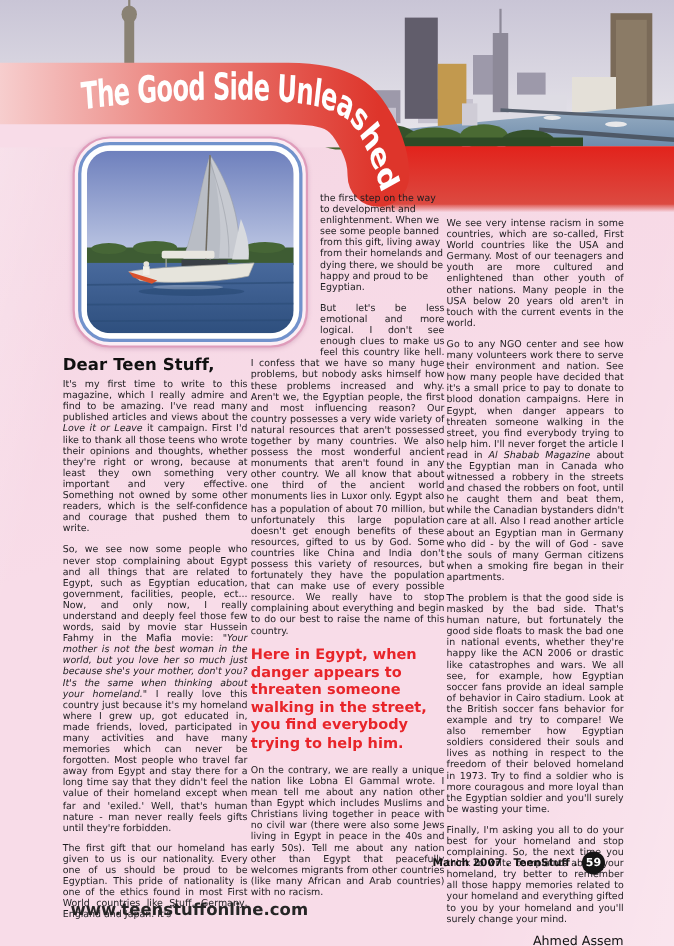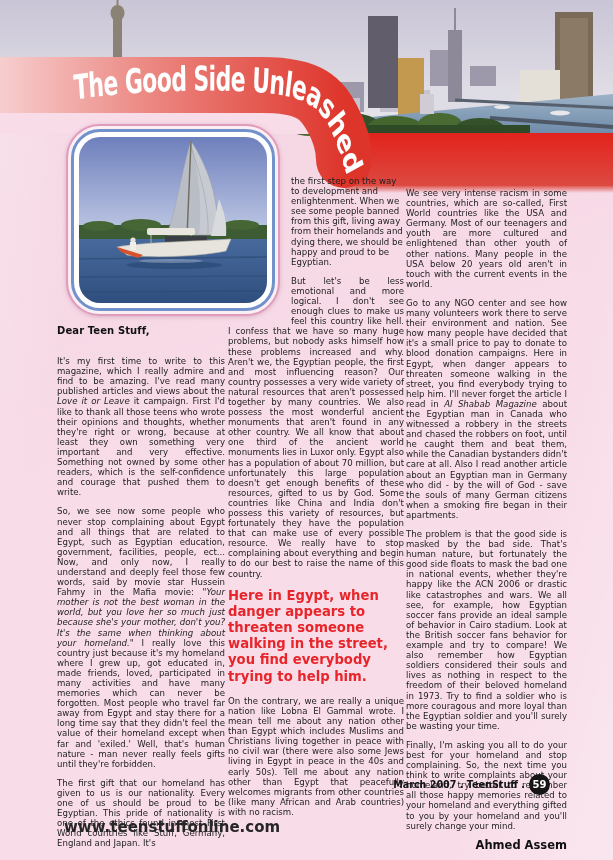--- a/index.html
+++ b/index.html
@@ -16,26 +16,26 @@
   
   .pframe{position:absolute;left:66px;top:124px;border:2px solid #df9cbb;border-radius:34px;
           padding:3px;background:#fbeef5;box-shadow:0 1px 4px rgba(170,100,140,.35);}
   .pframe-b{border:3px solid #7292cc;border-radius:29px;padding:5px;background:#ffffff;}
   .boat{display:block;border-radius:21px;}
   
   .col{position:absolute;font-size:8.6px;line-height:10.1px;color:#1d1d20;text-align:justify;}
   .col p{margin:0 0 9px 0;}
   .col1{left:57px;top:326px;width:168px;}
   .col2{left:228px;top:176px;width:176px;}
-  .col3{left:406px;top:188px;width:161px;}
+  .col3{left:406px;top:198px;width:161px;}
   .spacer{float:left;width:63px;height:147px;}
-  p.blk-heading{font-weight:bold;font-size:10px;letter-spacing:.1px;margin-bottom:20px;color:#111;}
+  p.blk-heading{font-weight:bold;font-size:15px;letter-spacing:.1px;margin-bottom:9px;color:#111;}
   p.blk-pullquote{color:#e8252a;font-weight:bold;font-size:13.2px;line-height:16.2px;
                   text-align:left;margin:5px 0 11px 0;}
-  p.blk-signature{font-weight:bold;font-size:11.5px;text-align:right;color:#111;margin:2px 0 0 0;}
+  p.blk-signature{font-weight:normal;font-size:11.5px;text-align:right;color:#111;margin:2px 0 0 0;}
   .it{font-style:italic;}
   
   .footer-web{position:absolute;left:64px;top:818px;font-weight:bold;font-size:15px;color:#262626;}
   .footer-issue{position:absolute;top:774px;right:63px;display:flex;align-items:center;gap:4px;
                 font-weight:bold;font-size:9.6px;color:#141414;justify-content:center;}
   .pagenum{display:inline-flex;width:21px;height:21px;background:#151515;color:#ffffff;
            border-radius:50%;align-items:center;justify-content:center;font-size:10px;font-weight:bold;}
 </style>
 </head>
 <body>

